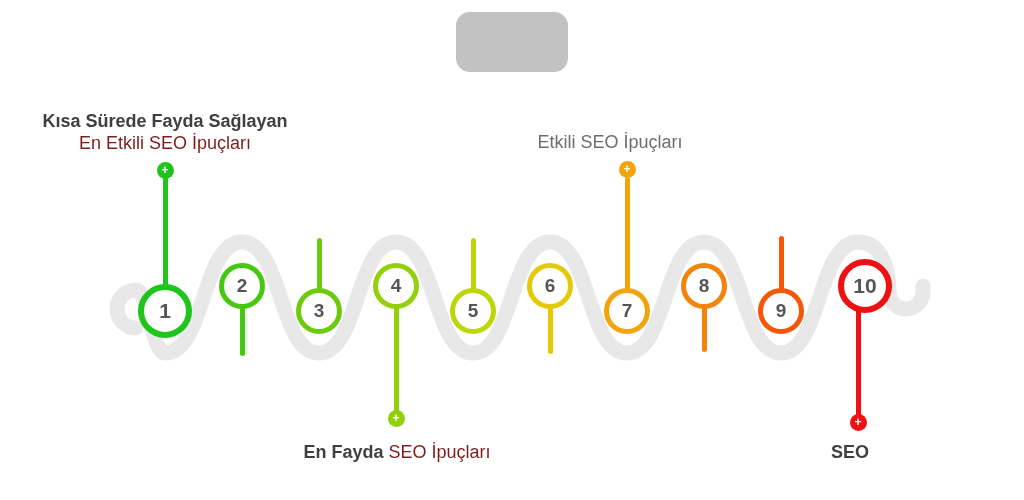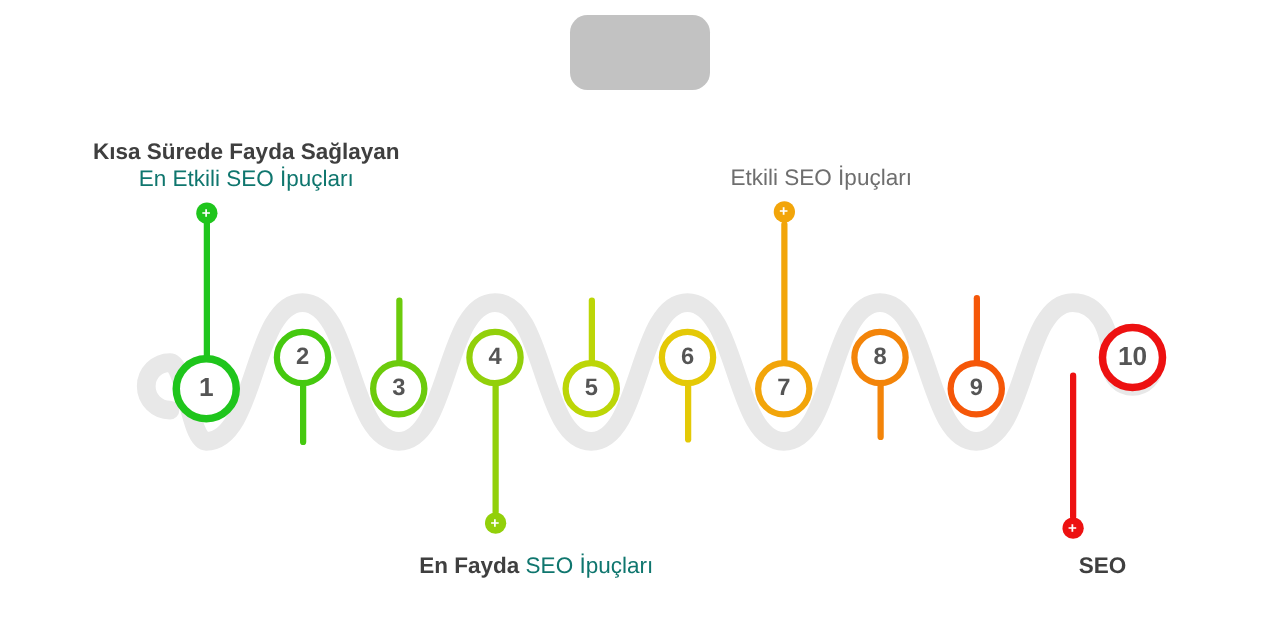--- a/index.html
+++ b/index.html
@@ -21,24 +21,24 @@
   }
   .circle.reg{width:46px;height:46px;border-width:5px;font-size:19px;}
   .circle.big{width:54px;height:54px;border-width:6px;font-size:21px;}
   .cap{
     position:absolute;width:17px;height:17px;border-radius:50%;
     color:#ffffff;display:flex;align-items:center;justify-content:center;
     font-size:12px;font-weight:bold;line-height:1;z-index:2;
   }
   .ann{
     position:absolute;transform:translateX(-50%);text-align:center;
-    white-space:nowrap;z-index:3;font-size:18px;line-height:22px;margin-left:32px;
+    white-space:nowrap;z-index:3;font-size:18px;line-height:22px;
   }
   .t-dark{color:#3f3f3f;font-weight:bold;}
-  .t-light{color:#0f766e;font-weight:normal;}
+  .t-light{color:#7f1d1d;font-weight:normal;}
   .t-mid{color:#6e6e6e;font-weight:normal;}
 </style>
 </head>
 <body>
 
 <div class="canvas">
 
   <svg class="snake" width="1024" height="500" viewBox="0 0 1024 500" aria-hidden="true">
     <path d="M136 328
              A19 19 0 0 1 136 290
@@ -77,28 +77,28 @@
 
   <div class="circle big" style="left: 138px; top: 284px; border-color: rgb(31, 197, 28);">1</div>
   <div class="circle reg" style="left: 219px; top: 263px; border-color: rgb(69, 201, 15);">2</div>
   <div class="circle reg" style="left: 296px; top: 288px; border-color: rgb(108, 203, 12);">3</div>
   <div class="circle reg" style="left: 373px; top: 263px; border-color: rgb(146, 208, 10);">4</div>
   <div class="circle reg" style="left: 450px; top: 288px; border-color: rgb(188, 214, 7);">5</div>
   <div class="circle reg" style="left: 527px; top: 263px; border-color: rgb(228, 201, 6);">6</div>
   <div class="circle reg" style="left: 604px; top: 288px; border-color: rgb(242, 165, 10);">7</div>
   <div class="circle reg" style="left: 681px; top: 263px; border-color: rgb(243, 132, 9);">8</div>
   <div class="circle reg" style="left: 758px; top: 288px; border-color: rgb(245, 87, 8);">9</div>
-  <div class="circle big" style="left: 879px; top: 259px; border-color: rgb(237, 17, 17);">10</div>
+  <div class="circle big" style="left: 838px; top: 259px; border-color: rgb(237, 17, 17);">10</div>
 
   <div class="ann" style="left:165px;top:110px;">
     <div class="t-dark">Kısa Sürede Fayda Sağlayan</div>
     <div class="t-light">En Etkili SEO İpuçları</div>
   </div>
 
-  <div class="ann" style="left:625px;top:131px;">
+  <div class="ann" style="left:610px;top:131px;">
     <div class="t-mid">Etkili SEO İpuçları</div>
   </div>
 
   <div class="ann" style="left:397px;top:441px;">
     <span class="t-dark">En Fayda</span><span class="t-light"> SEO İpuçları</span>
   </div>
 
   <div class="ann" style="left:850px;top:441px;">
     <div class="t-dark">SEO</div>
   </div>

